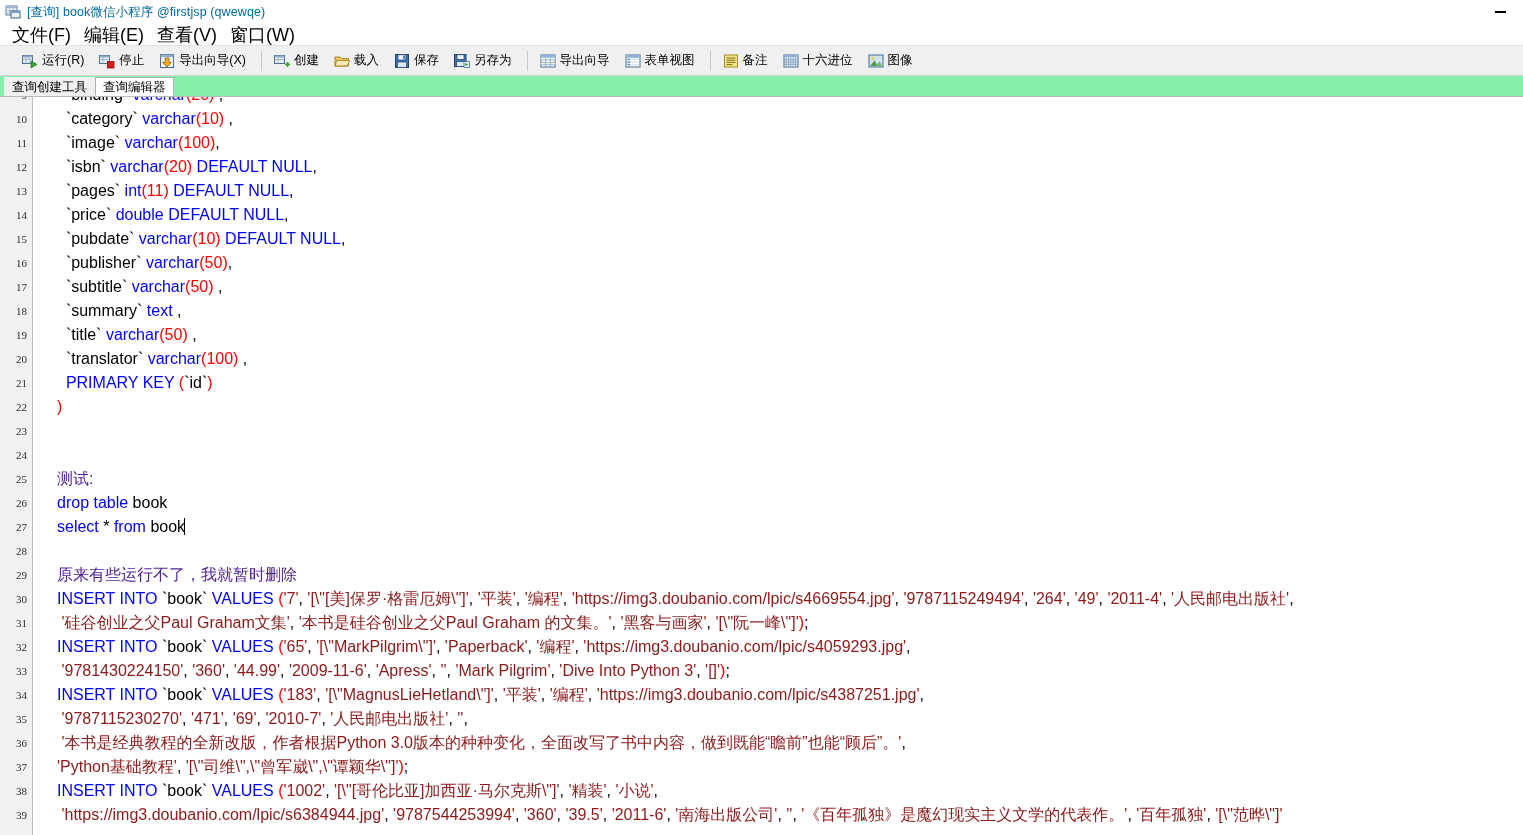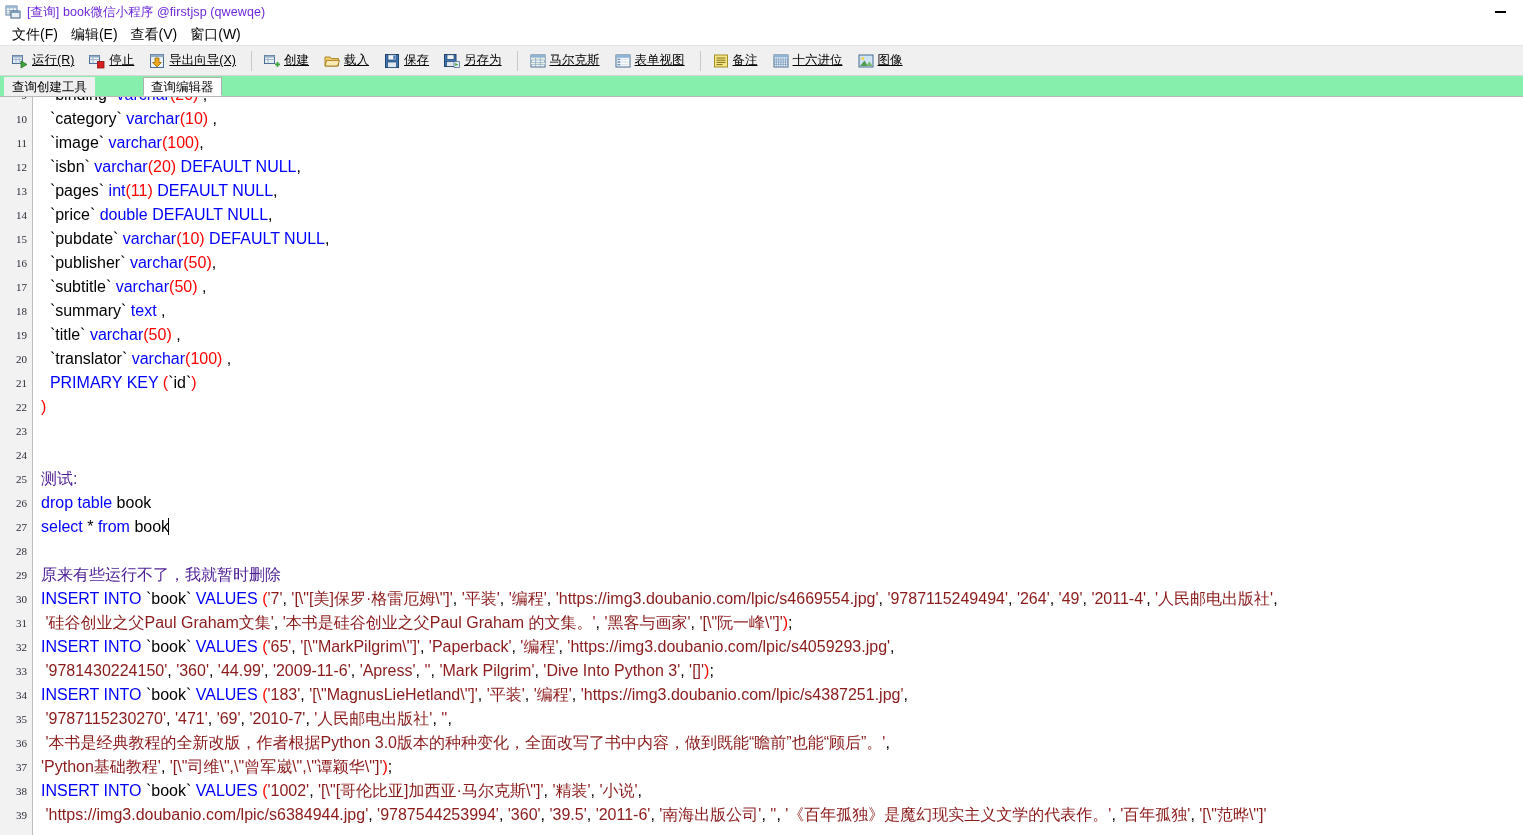--- a/index.html
+++ b/index.html
@@ -25,21 +25,21 @@
     margin-right: 6px;
     flex: 0 0 16px;
     position: relative;
   }
   .winicon-grid {
     width: 16px; height: 16px;
     display: block;
   }
   #titlebar .title-text {
     font-size: 12.5px;
-    color: #6d28d9;
+    color: #0369a1;
     white-space: nowrap;
     letter-spacing: 0.1px;
   }
   #win-buttons {
     position: absolute;
     right: 0; top: 0;
     height: 24px;
     display: flex;
     align-items: center;
   }
@@ -60,36 +60,35 @@
   
   #menubar {
     height: 22px;
     background: #ffffff;
     display: flex;
     align-items: center;
     padding-left: 6px;
     border-bottom: 1px solid #e3e3e3;
   }
   .menu-item {
-    font-size: 14px;
+    font-size: 18px;
     color: #000;
     padding: 2px 7px 2px 6px;
     white-space: nowrap;
     cursor: default;
   }
 
   
   #toolbar {
     height: 30px;
     background: #f0f0f0;
     display: flex;
     align-items: center;
-    padding-left: 6px;
+    padding-left: 16px;
     border-bottom: 1px solid #d6d6d6;
-    text-decoration: underline;
   }
   .tb-btn {
     display: flex;
     align-items: center;
     height: 24px;
     padding: 0 5px;
     margin-right: 3px;
     white-space: nowrap;
     cursor: default;
     border: 1px solid transparent;
@@ -132,21 +131,20 @@
     border-bottom: none;
     cursor: default;
     white-space: nowrap;
   }
   .tab.active {
     background: #ffffff;
     border-color: #b0b0b0;
     border-bottom: 1px solid #ffffff;
     position: relative;
     z-index: 2;
-    margin-left: 48px;
   }
 
   
   #editor {
     position: relative;
     height: 772px;
     background: #ffffff;
     border-top: 1px solid #b9b9b9;
     overflow: hidden;
     display: flex;
@@ -170,21 +168,21 @@
     font-family: "Liberation Serif", "DejaVu Serif", serif;
   }
   #code-area {
     flex: 1 1 auto;
     position: relative;
     overflow: hidden;
     background: #ffffff;
   }
   #code-inner {
     position: absolute;
-    top: -14px; left: 0;
+    top: -14px; left: 16px;
     white-space: pre;
     padding-left: 8px;
   }
   .cl {
     height: 24px;
     line-height: 24px;
     font-size: 16px;
     font-family: "Liberation Sans", "DejaVu Sans", sans-serif;
     white-space: pre;
     color: #000000;
@@ -338,21 +336,21 @@
         <rect x="1" y="2" width="14" height="2.8" fill="#8fb3d6"></rect>
         <rect x="1" y="4.8" width="14" height="2.3" fill="#eaf3e2"></rect>
         <rect x="1" y="9.4" width="14" height="2.3" fill="#eaf3e2"></rect>
         <line x1="5.6" y1="4.8" x2="5.6" y2="14" stroke="#7fa0c0" stroke-width="0.7"></line>
         <line x1="10.3" y1="4.8" x2="10.3" y2="14" stroke="#7fa0c0" stroke-width="0.7"></line>
         <line x1="1" y1="7.1" x2="15" y2="7.1" stroke="#7fa0c0" stroke-width="0.7"></line>
         <line x1="1" y1="9.4" x2="15" y2="9.4" stroke="#7fa0c0" stroke-width="0.7"></line>
         <line x1="1" y1="11.7" x2="15" y2="11.7" stroke="#7fa0c0" stroke-width="0.7"></line>
       </svg>
     </span>
-    <span class="lbl">马尔克斯</span>
+    <span class="lbl">导出向导</span>
   </div>
 
   <div class="tb-btn">
     <span class="ico">
       <svg viewBox="0 0 16 16" xmlns="http://www.w3.org/2000/svg">
         <rect x="1" y="2" width="14" height="12" fill="#ffffff" stroke="#4a6c92"></rect>
         <rect x="1" y="2" width="14" height="2.8" fill="#8fb3d6"></rect>
         <rect x="2.4" y="5.6" width="3" height="1.6" fill="#6d93ba"></rect>
         <rect x="6.2" y="5.6" width="7.2" height="1.6" fill="#dce7f1"></rect>
         <rect x="2.4" y="8.2" width="3" height="1.6" fill="#6d93ba"></rect>

